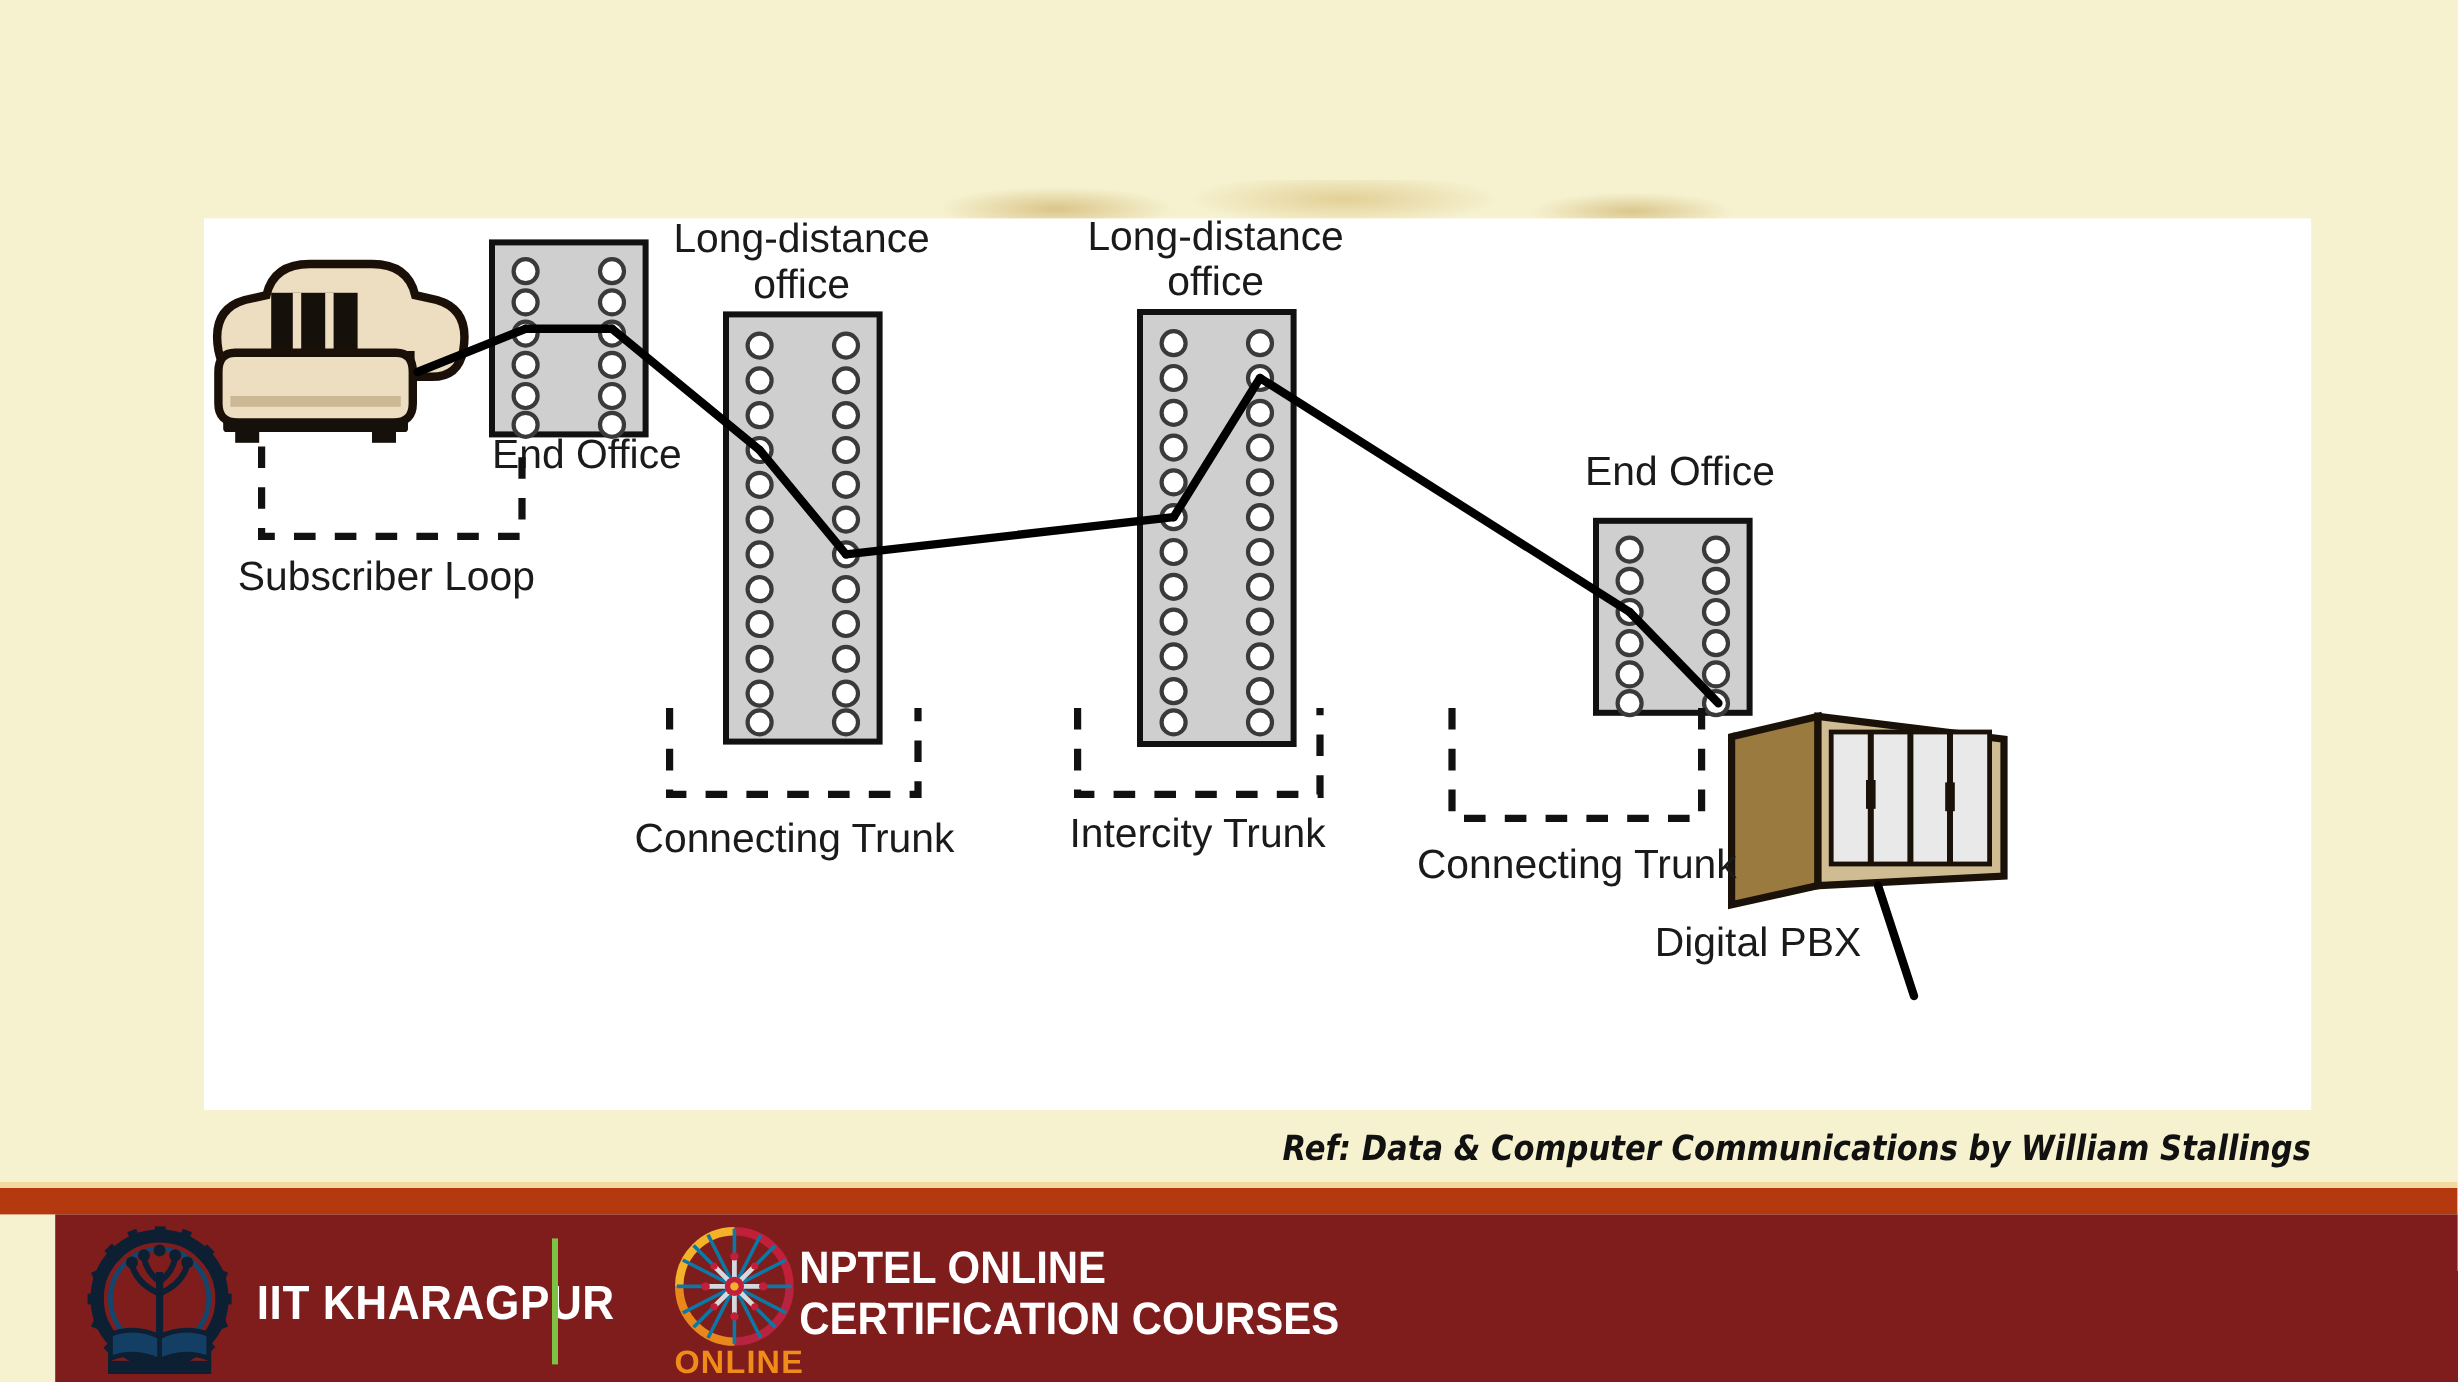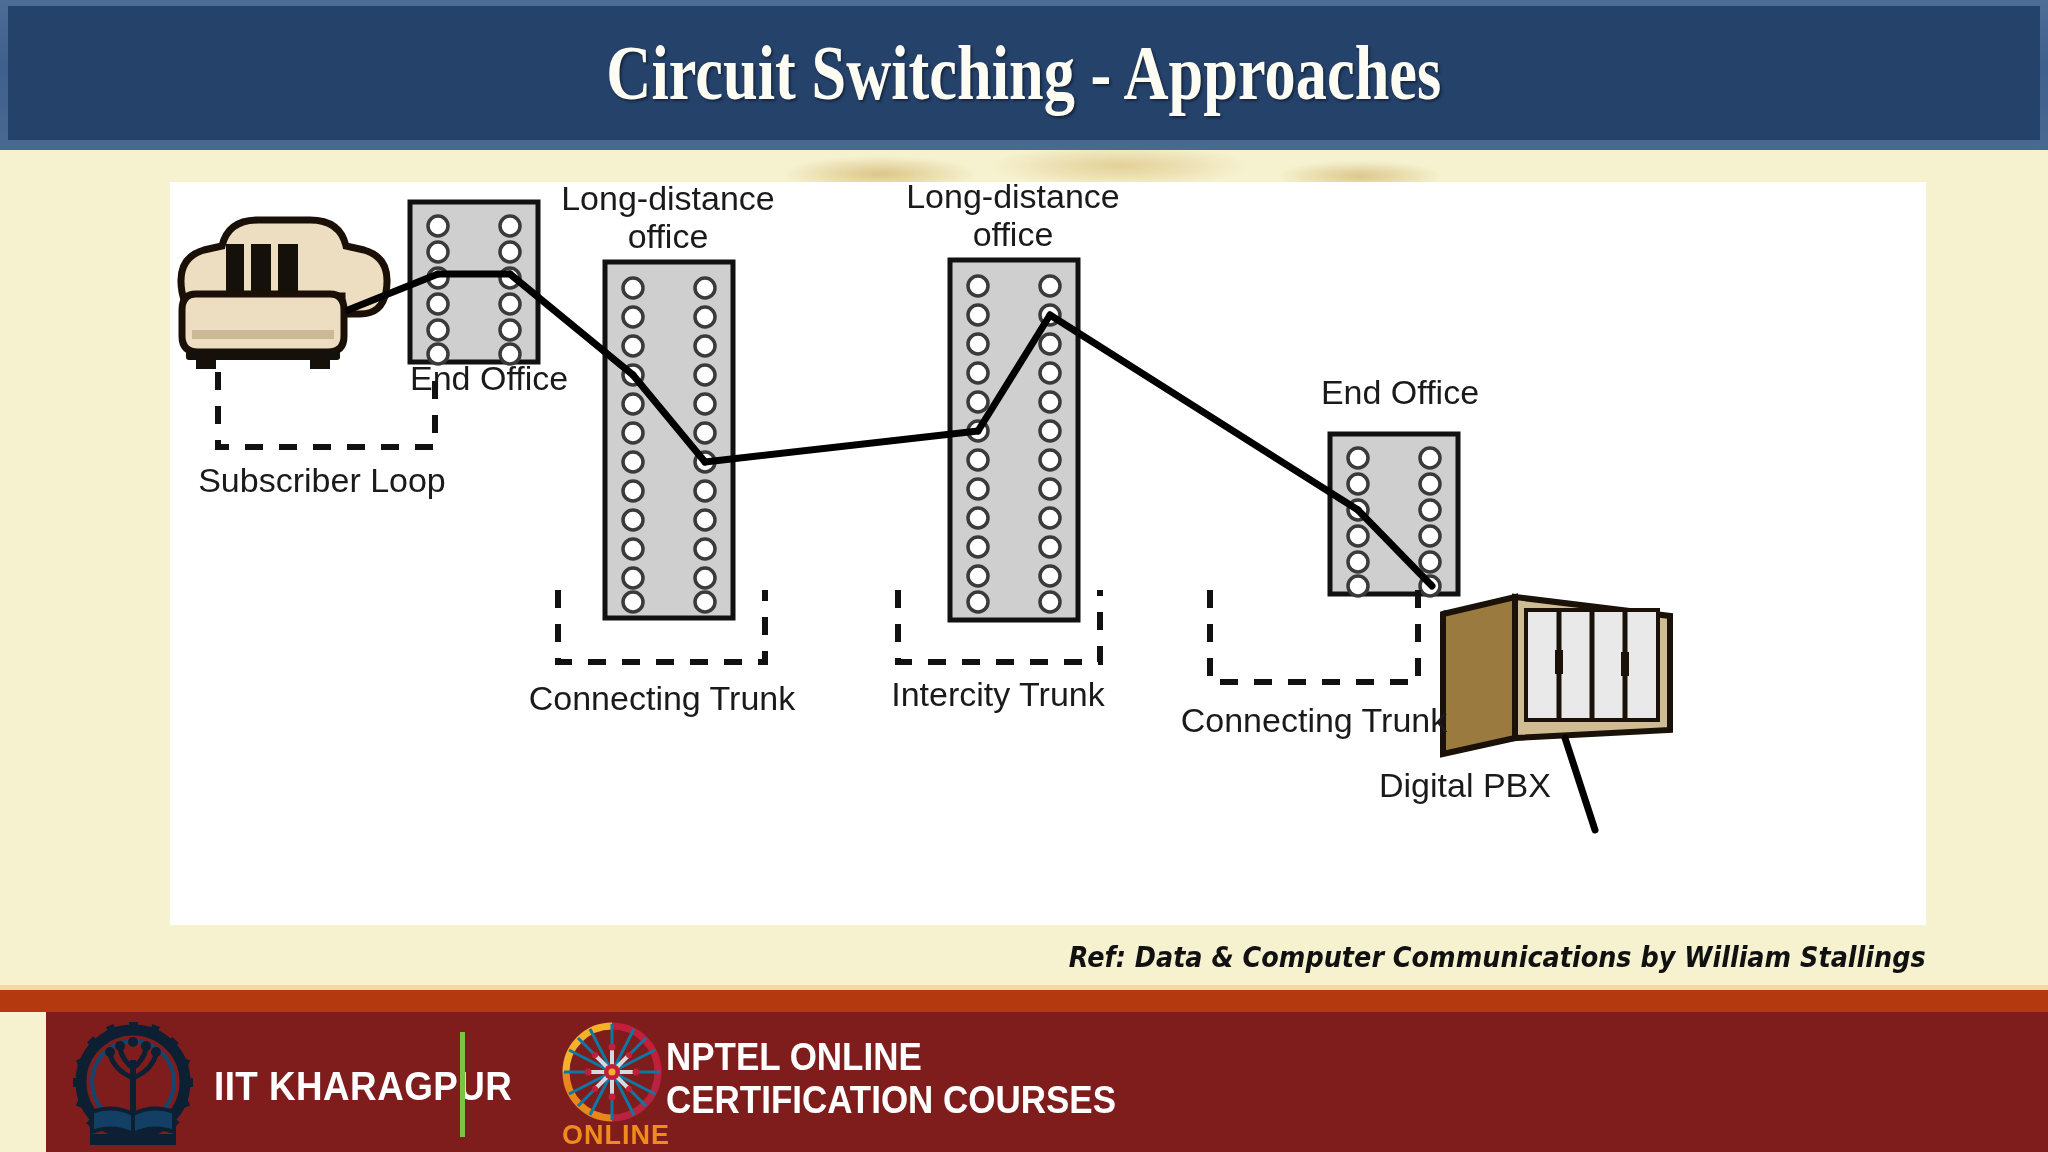--- a/index.html
+++ b/index.html
@@ -89,25 +89,20 @@
     position:absolute;left:516px;top:108px;
     color:#f08c1a;font-weight:bold;font-size:27px;letter-spacing:1px;
     font-family:"Liberation Sans", sans-serif;
   }
 </style>
 </head>
 <body>
 
 <div class="slide">
 
-  <div class="title-frame">
-    <div class="title-bar">
-      <div class="title-text">Circuit Switching - Approaches</div>
-    </div>
-  </div>
 
   <div class="body-area">
     <div class="watermark"></div>
 
     <div class="figure">
       <svg class="fig-svg" viewBox="0 0 1756 743">
         <defs>
           <style>
             .box   { fill:#cfcfcf; stroke:#111; stroke-width:5; }
             .hole  { fill:#ffffff; stroke:#3a3a3a; stroke-width:3.5; }

